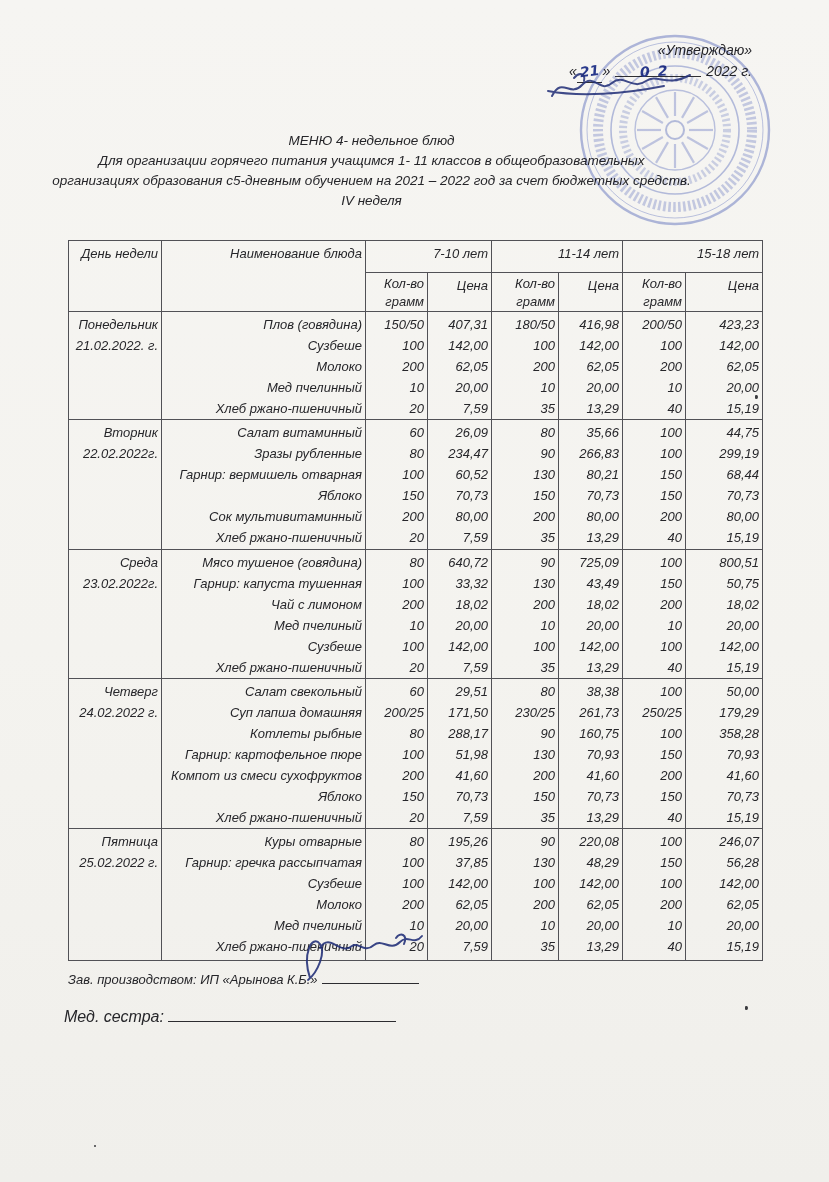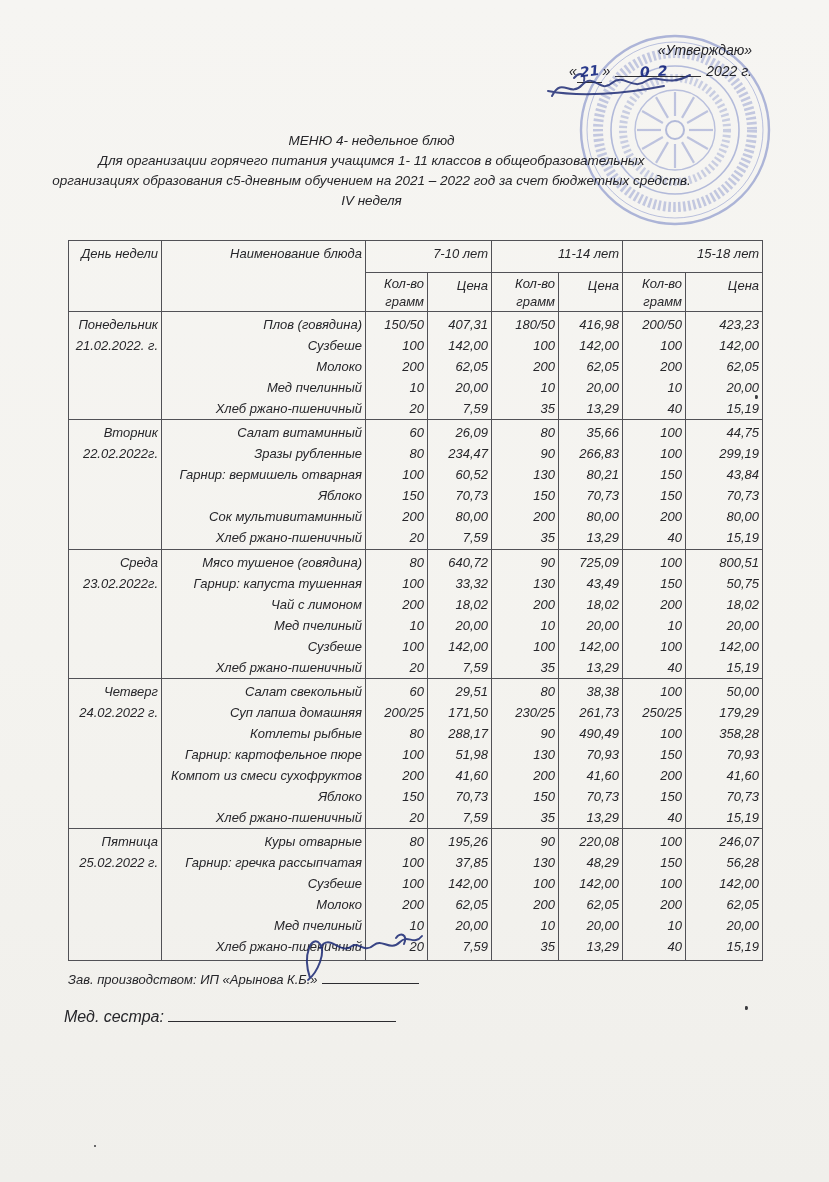--- a/index.html
+++ b/index.html
@@ -254,21 +254,21 @@
             <div class="cell-value">100</div>
             <div class="cell-value">100</div>
             <div class="cell-value">150</div>
             <div class="cell-value">150</div>
             <div class="cell-value">200</div>
             <div class="cell-value">40</div>
           </td>
           <td>
             <div class="cell-value">44,75</div>
             <div class="cell-value">299,19</div>
-            <div class="cell-value">43,84</div>
+            <div class="cell-value">68,44</div>
             <div class="cell-value">70,73</div>
             <div class="cell-value">80,00</div>
             <div class="cell-value">15,19</div>
           </td>
         </tr>
         <tr>
           <td>
             <div class="day-name">Среда</div>
             <div class="day-date">23.02.2022г.</div>
           </td>
@@ -366,21 +366,21 @@
             <div class="cell-value">230/25</div>
             <div class="cell-value">90</div>
             <div class="cell-value">130</div>
             <div class="cell-value">200</div>
             <div class="cell-value">150</div>
             <div class="cell-value">35</div>
           </td>
           <td>
             <div class="cell-value">38,38</div>
             <div class="cell-value">261,73</div>
-            <div class="cell-value">490,49</div>
+            <div class="cell-value">160,75</div>
             <div class="cell-value">70,93</div>
             <div class="cell-value">41,60</div>
             <div class="cell-value">70,73</div>
             <div class="cell-value">13,29</div>
           </td>
           <td>
             <div class="cell-value">100</div>
             <div class="cell-value">250/25</div>
             <div class="cell-value">100</div>
             <div class="cell-value">150</div>

